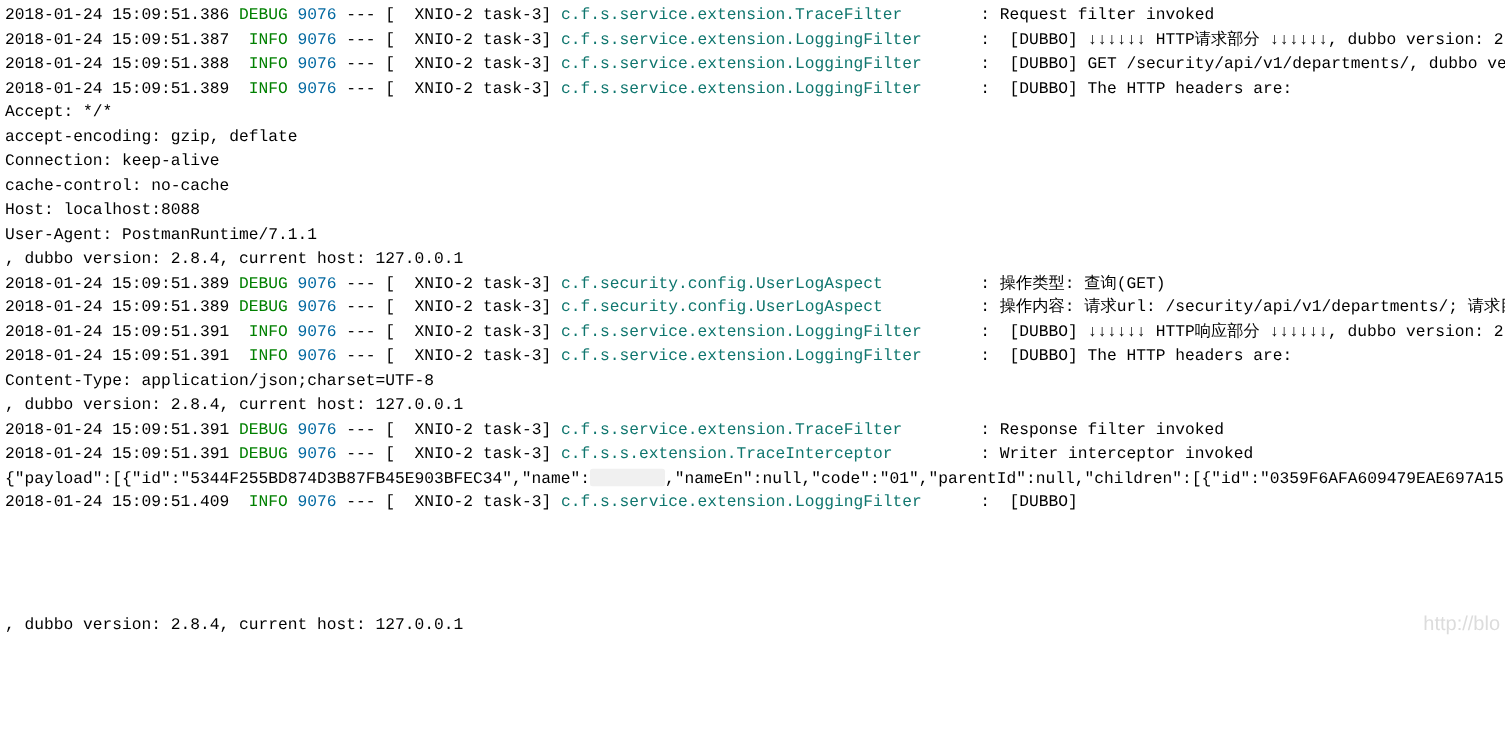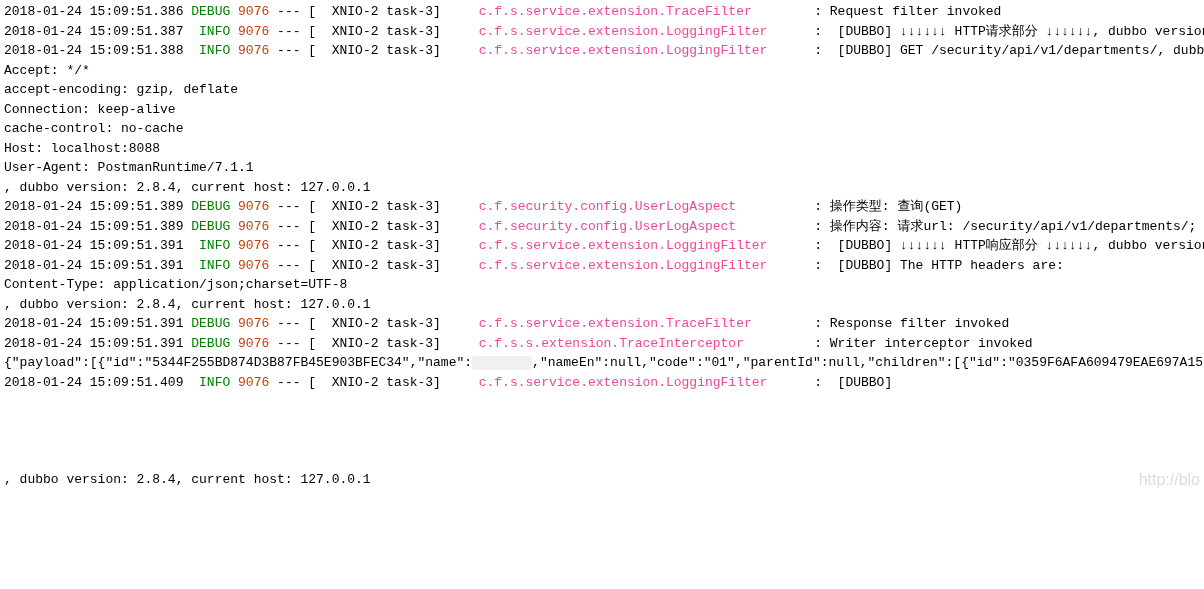--- a/index.html
+++ b/index.html
@@ -10,22 +10,22 @@
       background: #ffffff;
       color: #000000;
       white-space: nowrap;
       overflow: hidden;
       padding: 2px 4px;
       position: relative;
     }
     .log-line { white-space: pre; }
     .level-debug { color: #008000; }
     .level-info { color: #008000; margin-top: 19px; }
-    .pid { color: #c2410c; }
-    .logger { color: #ec4899; margin-left: 30px; }
+    .pid { color: #0369a1; }
+    .logger { color: #0f766e; }
     .watermark {
       position: absolute;
       bottom: 2px;
       right: 4px;
       color: #dcdcdc;
       font-size: 16px;
       font-family: sans-serif;
       margin-top: 48px;
     }
     .redact {
@@ -37,20 +37,21 @@
       vertical-align: middle;
     }
   </style>
 </head>
 <body>
 
 <div id="container">
     <div class="log-line"><span>2018-01-24 15:09:51.386 </span><span class="level-debug">DEBUG</span> <span class="pid">9076</span> --- [  XNIO-2 task-3] <span class="logger">c.f.s.service.extension.TraceFilter       </span><span> : Request filter invoked</span></div>
     <div class="log-line"><span>2018-01-24 15:09:51.387 </span><span class="level-info"> INFO</span> <span class="pid">9076</span> --- [  XNIO-2 task-3] <span class="logger">c.f.s.service.extension.LoggingFilter     </span><span> :  [DUBBO] ↓↓↓↓↓↓ HTTP请求部分 ↓↓↓↓↓↓, dubbo version: 2.8.4, cu</span></div>
     <div class="log-line"><span>2018-01-24 15:09:51.388 </span><span class="level-info"> INFO</span> <span class="pid">9076</span> --- [  XNIO-2 task-3] <span class="logger">c.f.s.service.extension.LoggingFilter     </span><span> :  [DUBBO] GET /security/api/v1/departments/, dubbo version: 2.8.4, curr</span></div>
+    <div class="log-line"><span>2018-01-24 15:09:51.389 </span><span class="level-info"> INFO</span> <span class="pid">9076</span> --- [  XNIO-2 task-3] <span class="logger">c.f.s.service.extension.LoggingFilter     </span><span> :  [DUBBO] The HTTP headers are:</span></div>
     <div class="log-line">Accept: */*</div>
     <div class="log-line">accept-encoding: gzip, deflate</div>
     <div class="log-line">Connection: keep-alive</div>
     <div class="log-line">cache-control: no-cache</div>
     <div class="log-line">Host: localhost:8088</div>
     <div class="log-line">User-Agent: PostmanRuntime/7.1.1</div>
     <div class="log-line">, dubbo version: 2.8.4, current host: 127.0.0.1</div>
     <div class="log-line"><span>2018-01-24 15:09:51.389 </span><span class="level-debug">DEBUG</span> <span class="pid">9076</span> --- [  XNIO-2 task-3] <span class="logger">c.f.security.config.UserLogAspect         </span><span> : 操作类型: 查询(GET)</span></div>
     <div class="log-line"><span>2018-01-24 15:09:51.389 </span><span class="level-debug">DEBUG</span> <span class="pid">9076</span> --- [  XNIO-2 task-3] <span class="logger">c.f.security.config.UserLogAspect         </span><span> : 操作内容: 请求url: /security/api/v1/departments/; 请求目标: com.forever</span></div>
     <div class="log-line"><span>2018-01-24 15:09:51.391 </span><span class="level-info"> INFO</span> <span class="pid">9076</span> --- [  XNIO-2 task-3] <span class="logger">c.f.s.service.extension.LoggingFilter     </span><span> :  [DUBBO] ↓↓↓↓↓↓ HTTP响应部分 ↓↓↓↓↓↓, dubbo version: 2.8.4, cu</span></div>

